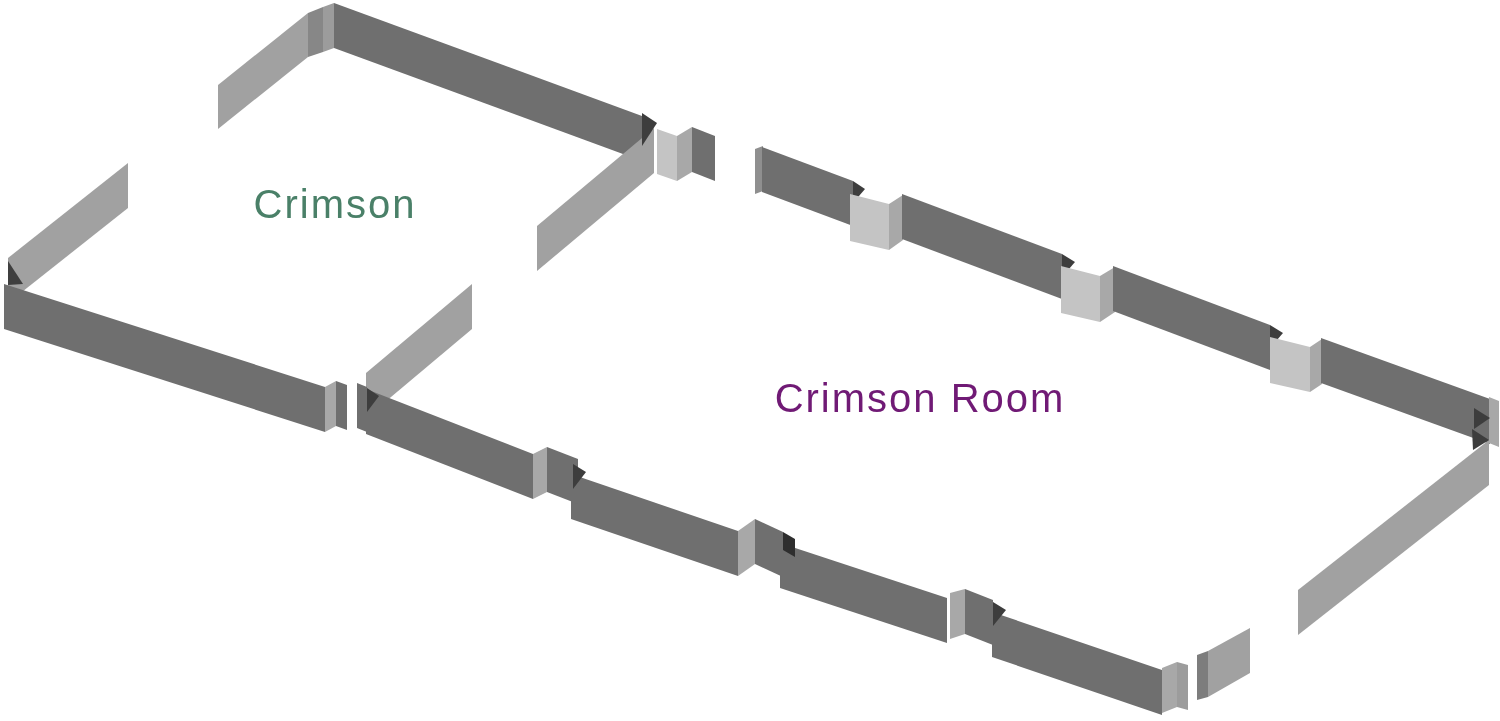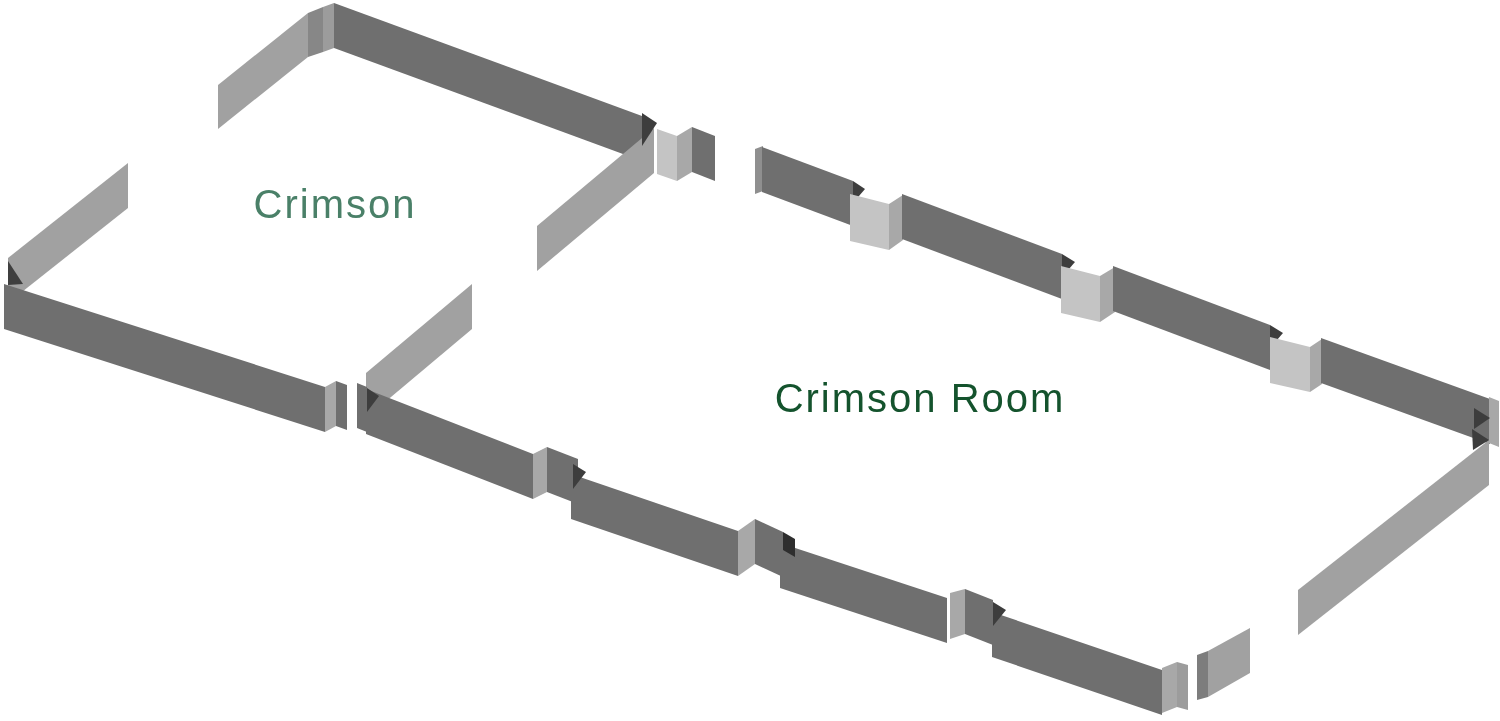--- a/index.html
+++ b/index.html
@@ -79,16 +79,16 @@
       <polygon points="1489,397 1499,401 1499,447 1489,443" fill="#a8a8a8"></polygon>
       <polygon points="1489,440 1298,590 1298,635 1489,485" fill="#a1a1a1"></polygon>
       <polygon points="1474,408 1490,418 1474,429" fill="#3d3d3d"></polygon>
       <polygon points="1472,429 1489,440 1473,450" fill="#3d3d3d"></polygon>
     </svg>
 
   <div class="room-label" id="room-label-0" style="left: 335px; top: 204px; font-size: 40px; color: rgb(74, 128, 104);">
     <span>Crimson</span>
   </div>
 
-  <div class="room-label" id="room-label-1" style="left: 920px; top: 398px; font-size: 40px; color: #14532d;">
+  <div class="room-label" id="room-label-1" style="left: 920px; top: 398px; font-size: 40px; color: #701a75;">
     <span>Crimson Room</span>
   </div>
 </div>
 
 </body></html>

